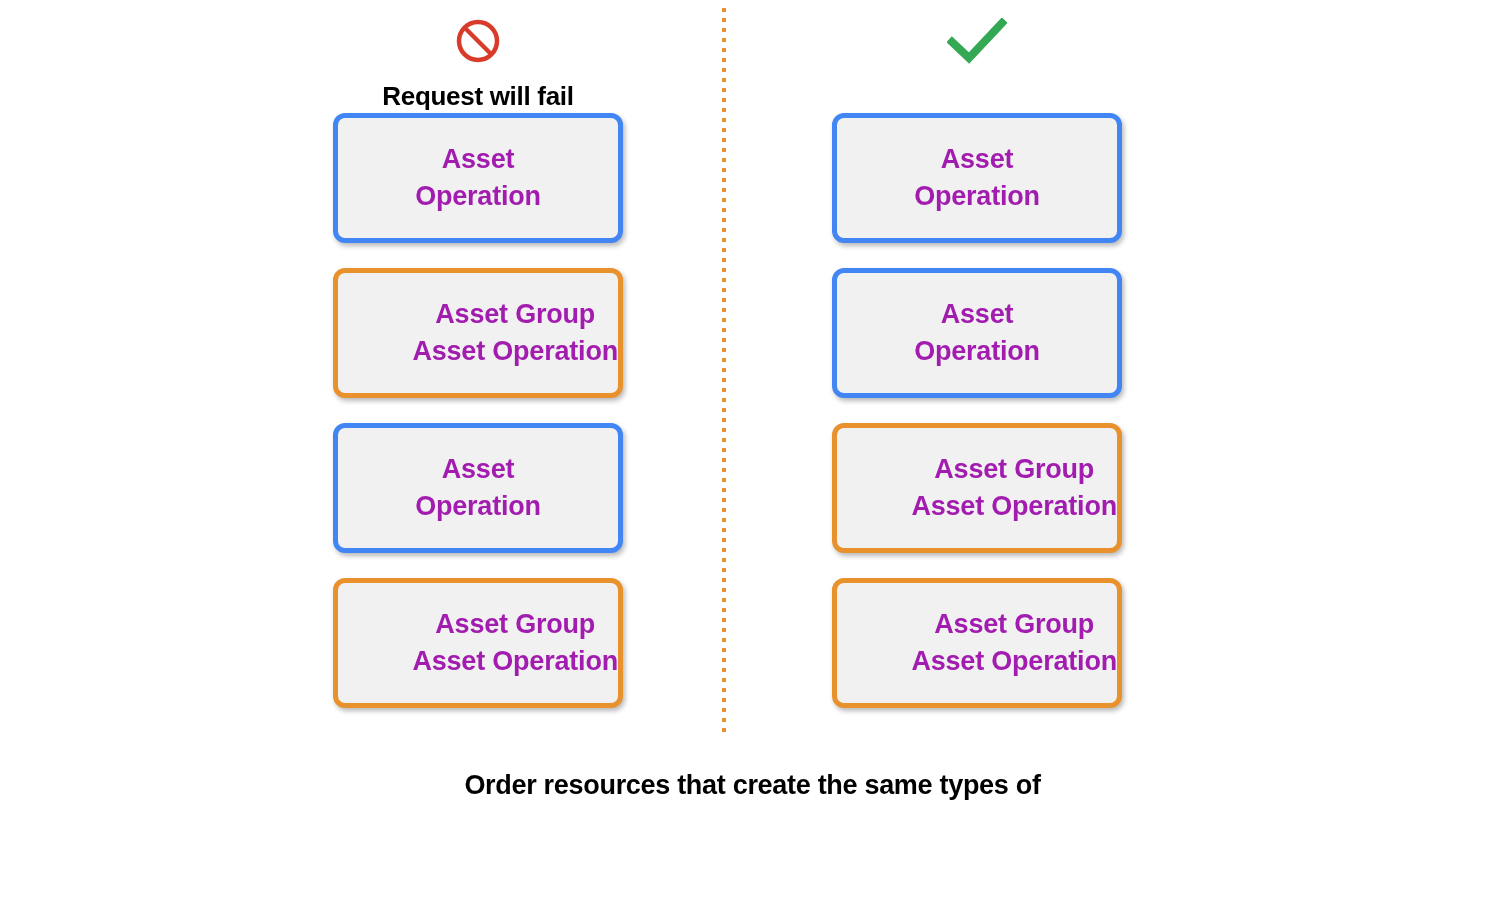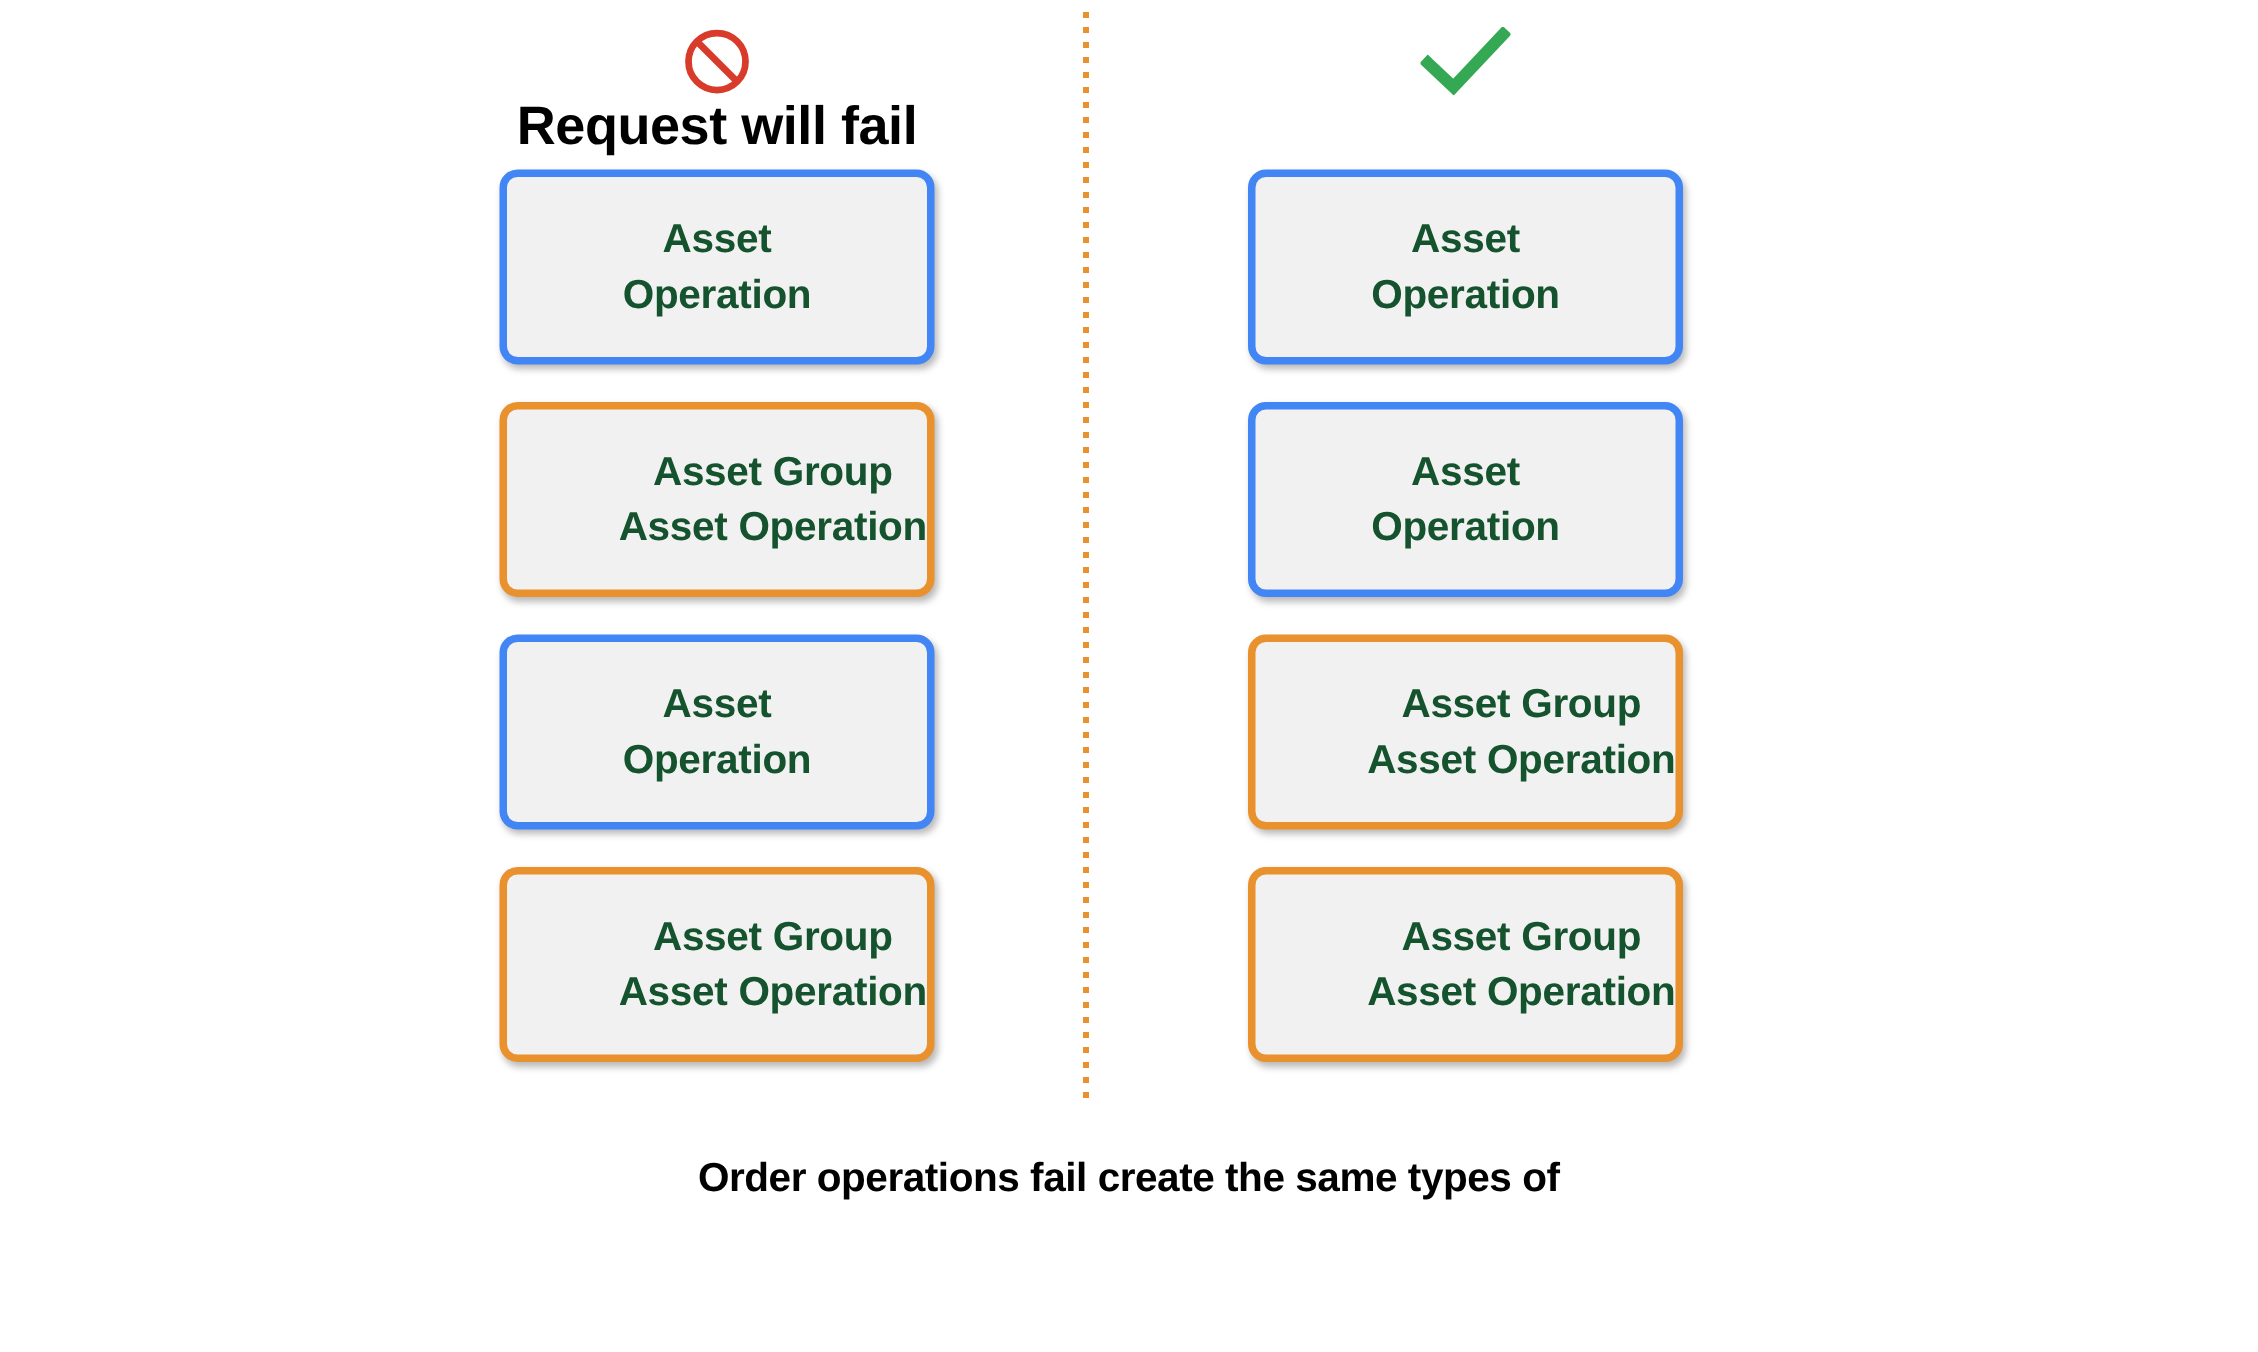--- a/index.html
+++ b/index.html
@@ -56,22 +56,22 @@
     height: 50px;
     display: flex;
     align-items: center;
     justify-content: center;
   }
 
   .header-label {
     position: absolute;
     left: -30px;
     right: -30px;
-    top: 68px;
-    font-size: 36px;
+    top: 80px;
+    font-size: 26px;
     font-weight: bold;
     color: #000000;
     letter-spacing: -0.3px;
     line-height: 32px;
     white-space: nowrap;
   }
 
   
   .box {
     position: absolute;
@@ -86,21 +86,21 @@
     display: flex;
     align-items: center;
     justify-content: center;
     text-align: center;
   }
   .box.orange { border-color: #e8912d; justify-content: flex-end; }
 
   .box-text {
     font-size: 27px;
     font-weight: bold;
-    color: #14532d;
+    color: #a21caf;
     line-height: 37px;
     letter-spacing: -0.2px;
   }
 
   .box-0 { top: 113px; }
   .box-1 { top: 268px; }
   .box-2 { top: 423px; }
   .box-3 { top: 578px; }
 
   
@@ -199,16 +199,16 @@
 
     <div class="box box-3 orange">
       <div class="box-text">
         <span>Asset Group</span><br>
         <span>Asset Operation</span>
       </div>
     </div>
   </div>
 
   <div class="caption">
-    <span class="line">Order operations fail create the same types of</span>
+    <span class="line">Order resources that create the same types of</span>
   </div>
 
 </div>
 
 </body></html>

